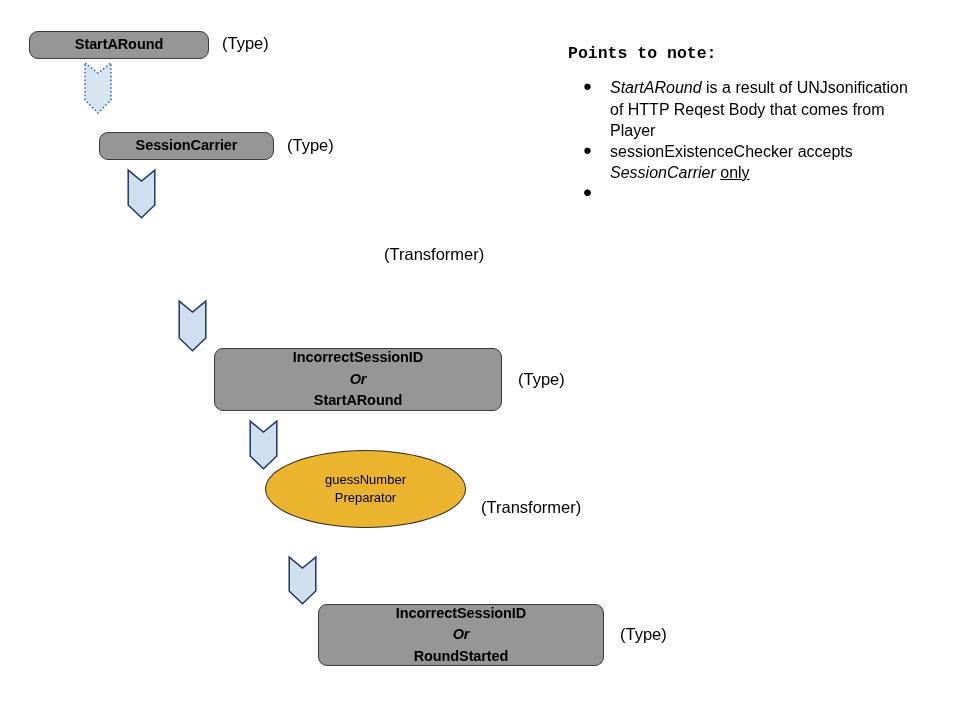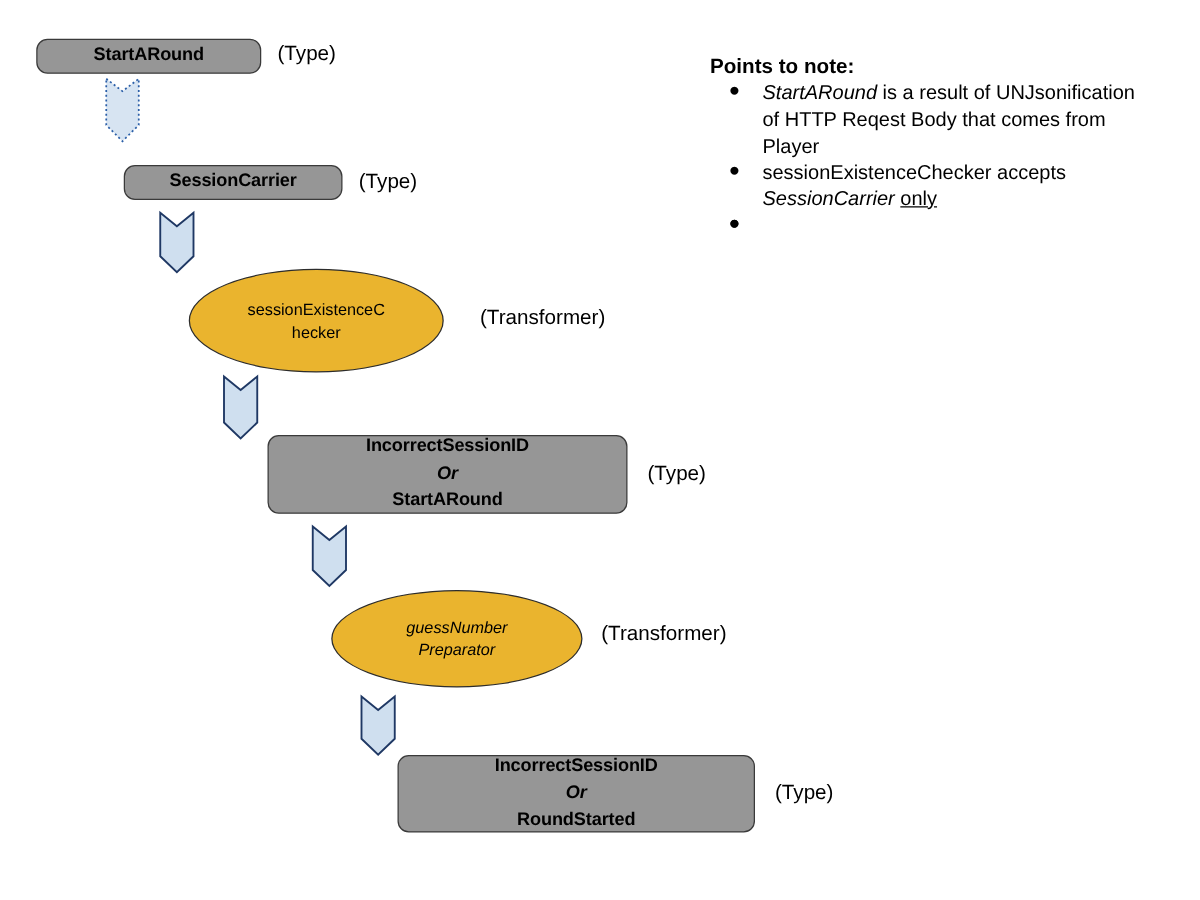--- a/index.html
+++ b/index.html
@@ -85,21 +85,22 @@
   .notes {
     position: absolute;
     left: 568px;
     top: 44px;
     width: 352px;
   }
   .notes-title {
     font-weight: bold;
     font-size: 16.5px;
     line-height: 1.18;
-    margin: 0 0 1px 0;
+    margin: 0 0 14px 0;
+    font-family: Liberation Mono, monospace;
   }
   .notes-list {
     list-style: none;
     margin: 0;
     padding: 0;
   }
   .notes-item {
     position: relative;
     padding-left: 42px;
     font-size: 16px;
@@ -136,24 +137,20 @@
     <span>SessionCarrier</span>
   </div>
   <div class="side-label" style="left:287px; top:136px;">(Type)</div>
 
   <div class="arrow" style="left:127px; top:169px;">
     <svg width="29" height="50" viewBox="0 0 29 50">
       <polygon points="1.2,1.2 14.5,12 27.8,1.2 27.8,36 14.5,48.8 1.2,36" fill="#cfdfef" stroke="#1f3864" stroke-width="1.5" stroke-linejoin="miter"></polygon>
     </svg>
   </div>
 
-  <div class="node-ellipse" style="left:151px; top:215px; width:204px; height:83px;">
-    <span>sessionExistenceC</span>
-    <span>hecker</span>
-  </div>
   <div class="side-label" style="left:384px; top:245px;">(Transformer)</div>
 
   <div class="arrow" style="left:178px; top:300px;">
     <svg width="29" height="52" viewBox="0 0 29 52">
       <polygon points="1.2,1.2 14.5,12 27.8,1.2 27.8,38 14.5,50.8 1.2,38" fill="#cfdfef" stroke="#1f3864" stroke-width="1.5" stroke-linejoin="miter"></polygon>
     </svg>
   </div>
 
   <div class="node-box" style="left:214px; top:348px; width:288px; height:63px;">
     <span>IncorrectSessionID</span>
@@ -161,21 +158,21 @@
     <span>StartARound</span>
   </div>
   <div class="side-label" style="left:518px; top:370px;">(Type)</div>
 
   <div class="arrow" style="left:249px; top:420px;">
     <svg width="29" height="50" viewBox="0 0 29 50">
       <polygon points="1.2,1.2 14.5,12 27.8,1.2 27.8,36 14.5,48.8 1.2,36" fill="#cfdfef" stroke="#1f3864" stroke-width="1.5" stroke-linejoin="miter"></polygon>
     </svg>
   </div>
 
-  <div class="node-ellipse" style="left:265px; top:472px; width:201px; height:78px;font-style:italic;">
+  <div class="node-ellipse" style="left:265px; top:450px; width:201px; height:78px;">
     <span>guessNumber</span>
     <span>Preparator</span>
   </div>
   <div class="side-label" style="left:481px; top:498px;">(Transformer)</div>
 
   <div class="arrow" style="left:288px; top:556px;">
     <svg width="29" height="49" viewBox="0 0 29 49">
       <polygon points="1.2,1.2 14.5,12 27.8,1.2 27.8,35 14.5,47.8 1.2,35" fill="#cfdfef" stroke="#1f3864" stroke-width="1.5" stroke-linejoin="miter"></polygon>
     </svg>
   </div>

